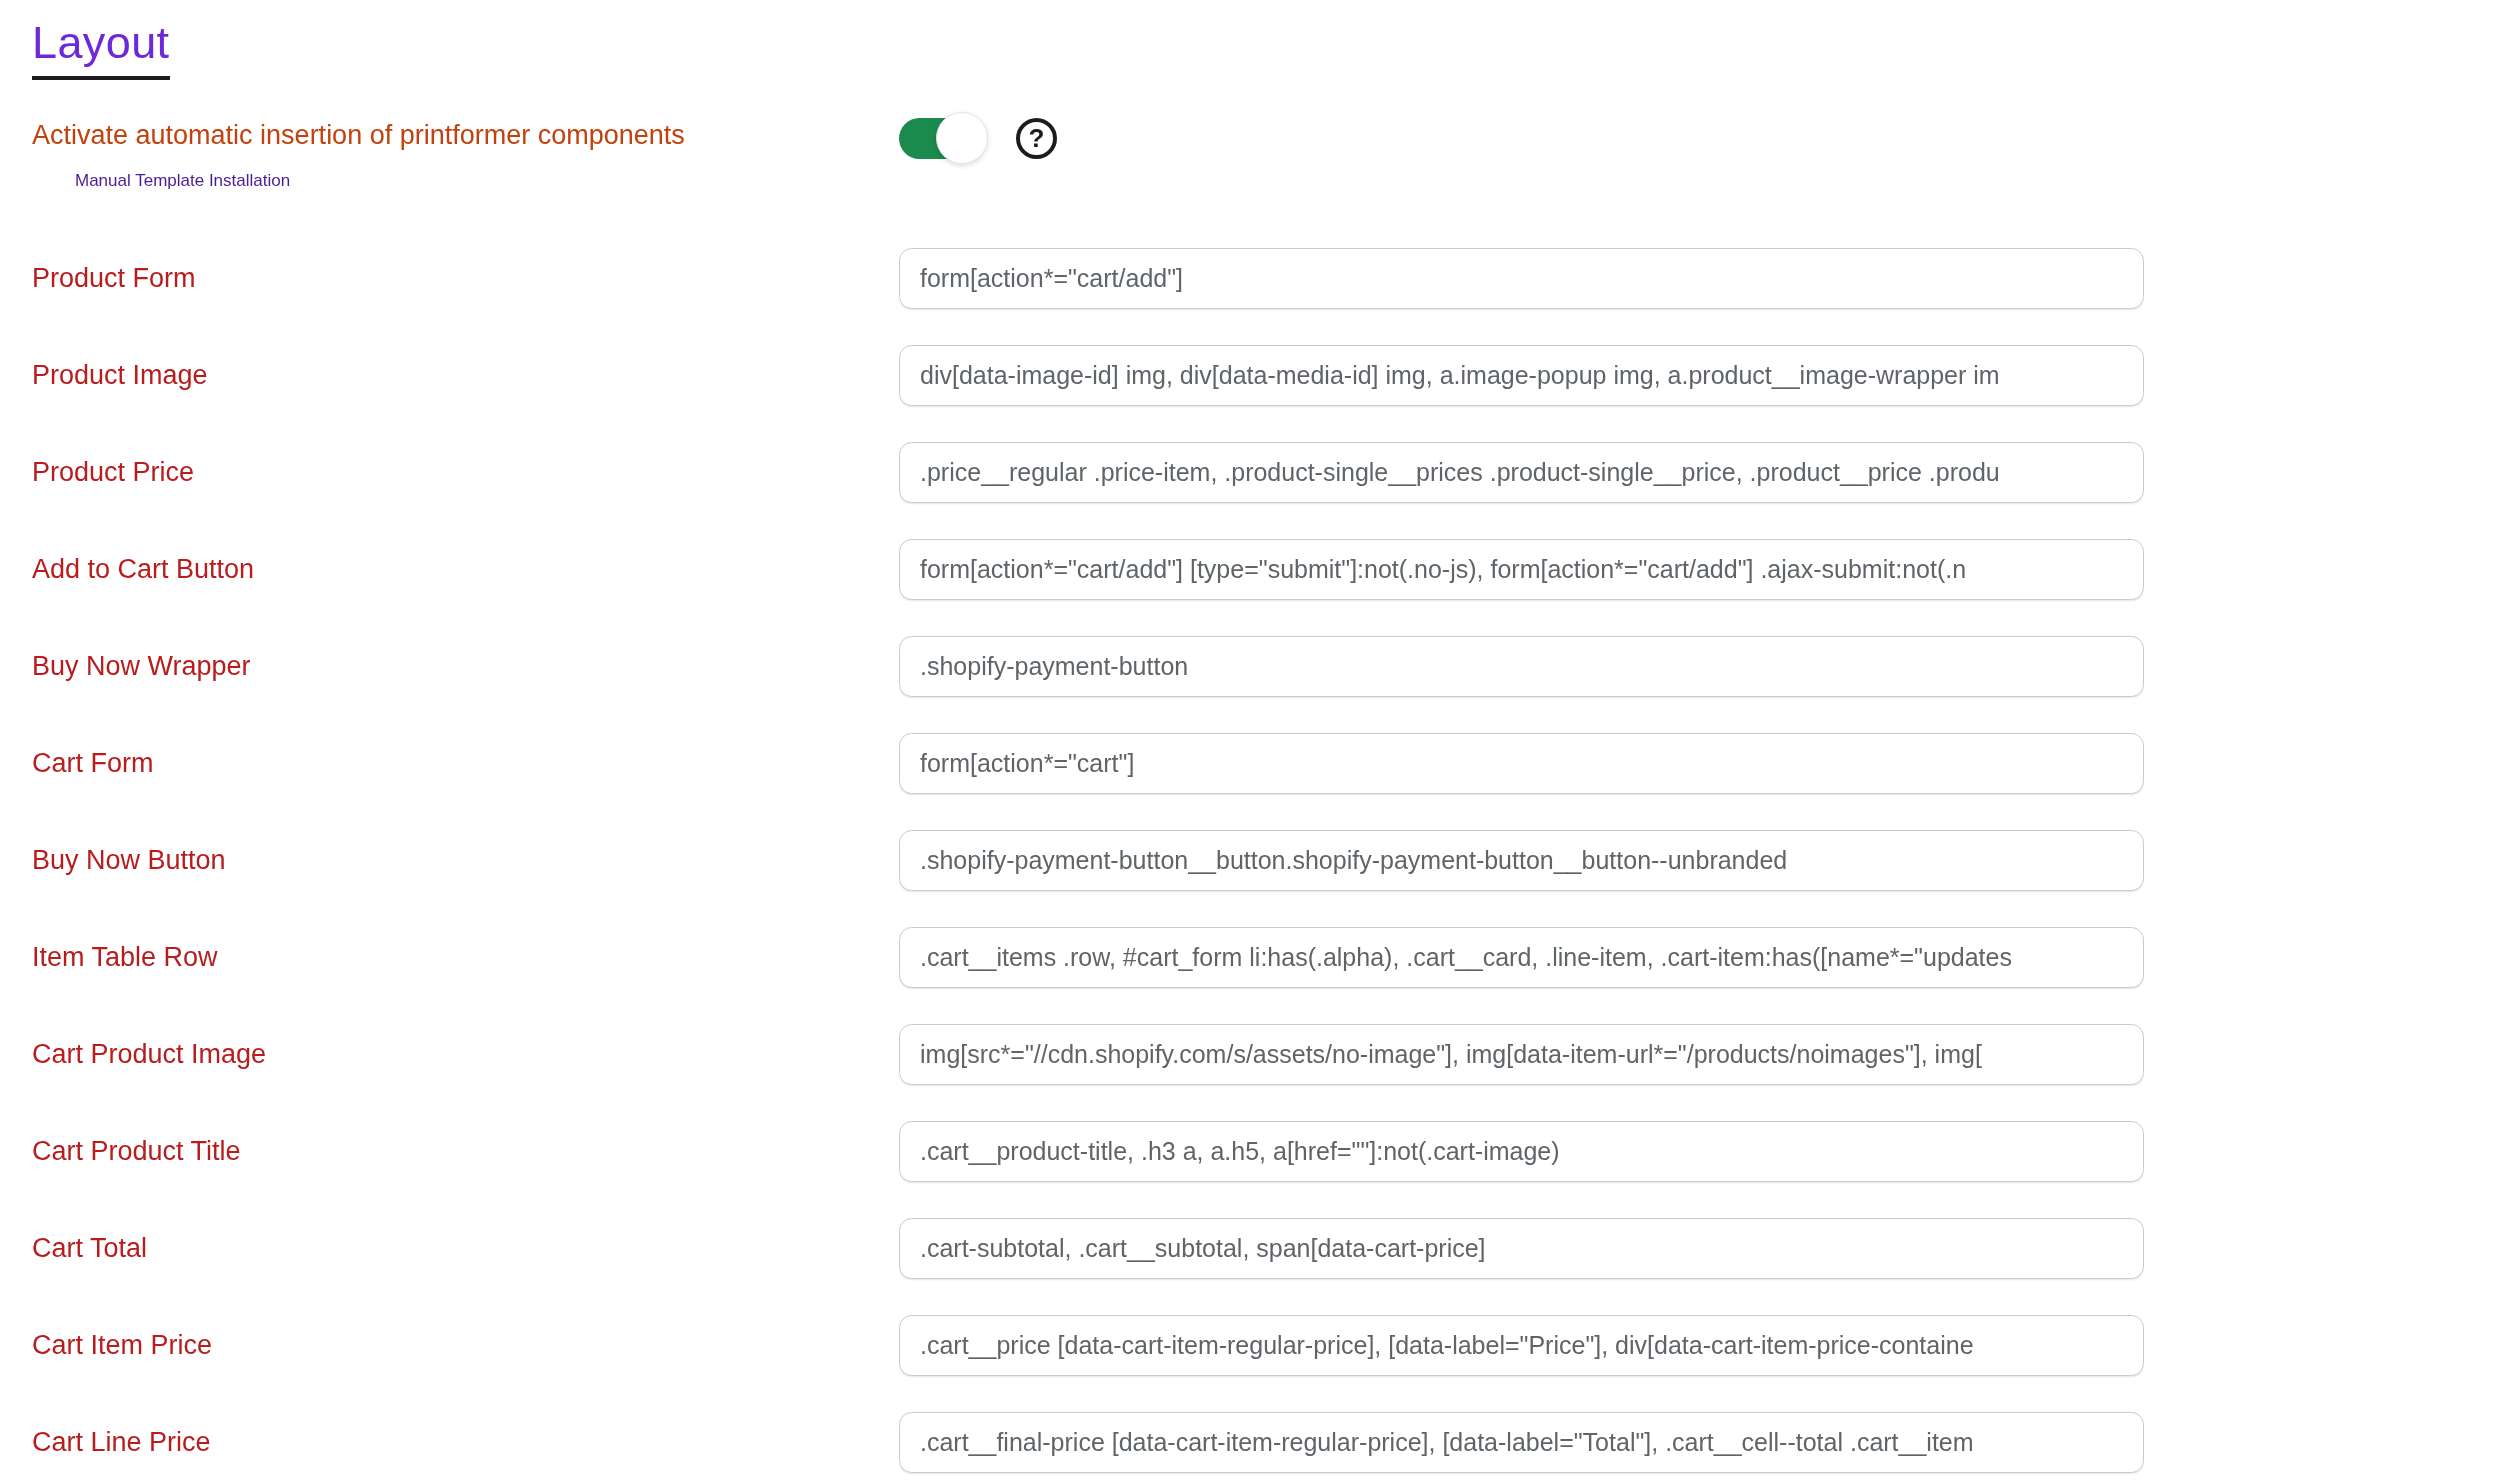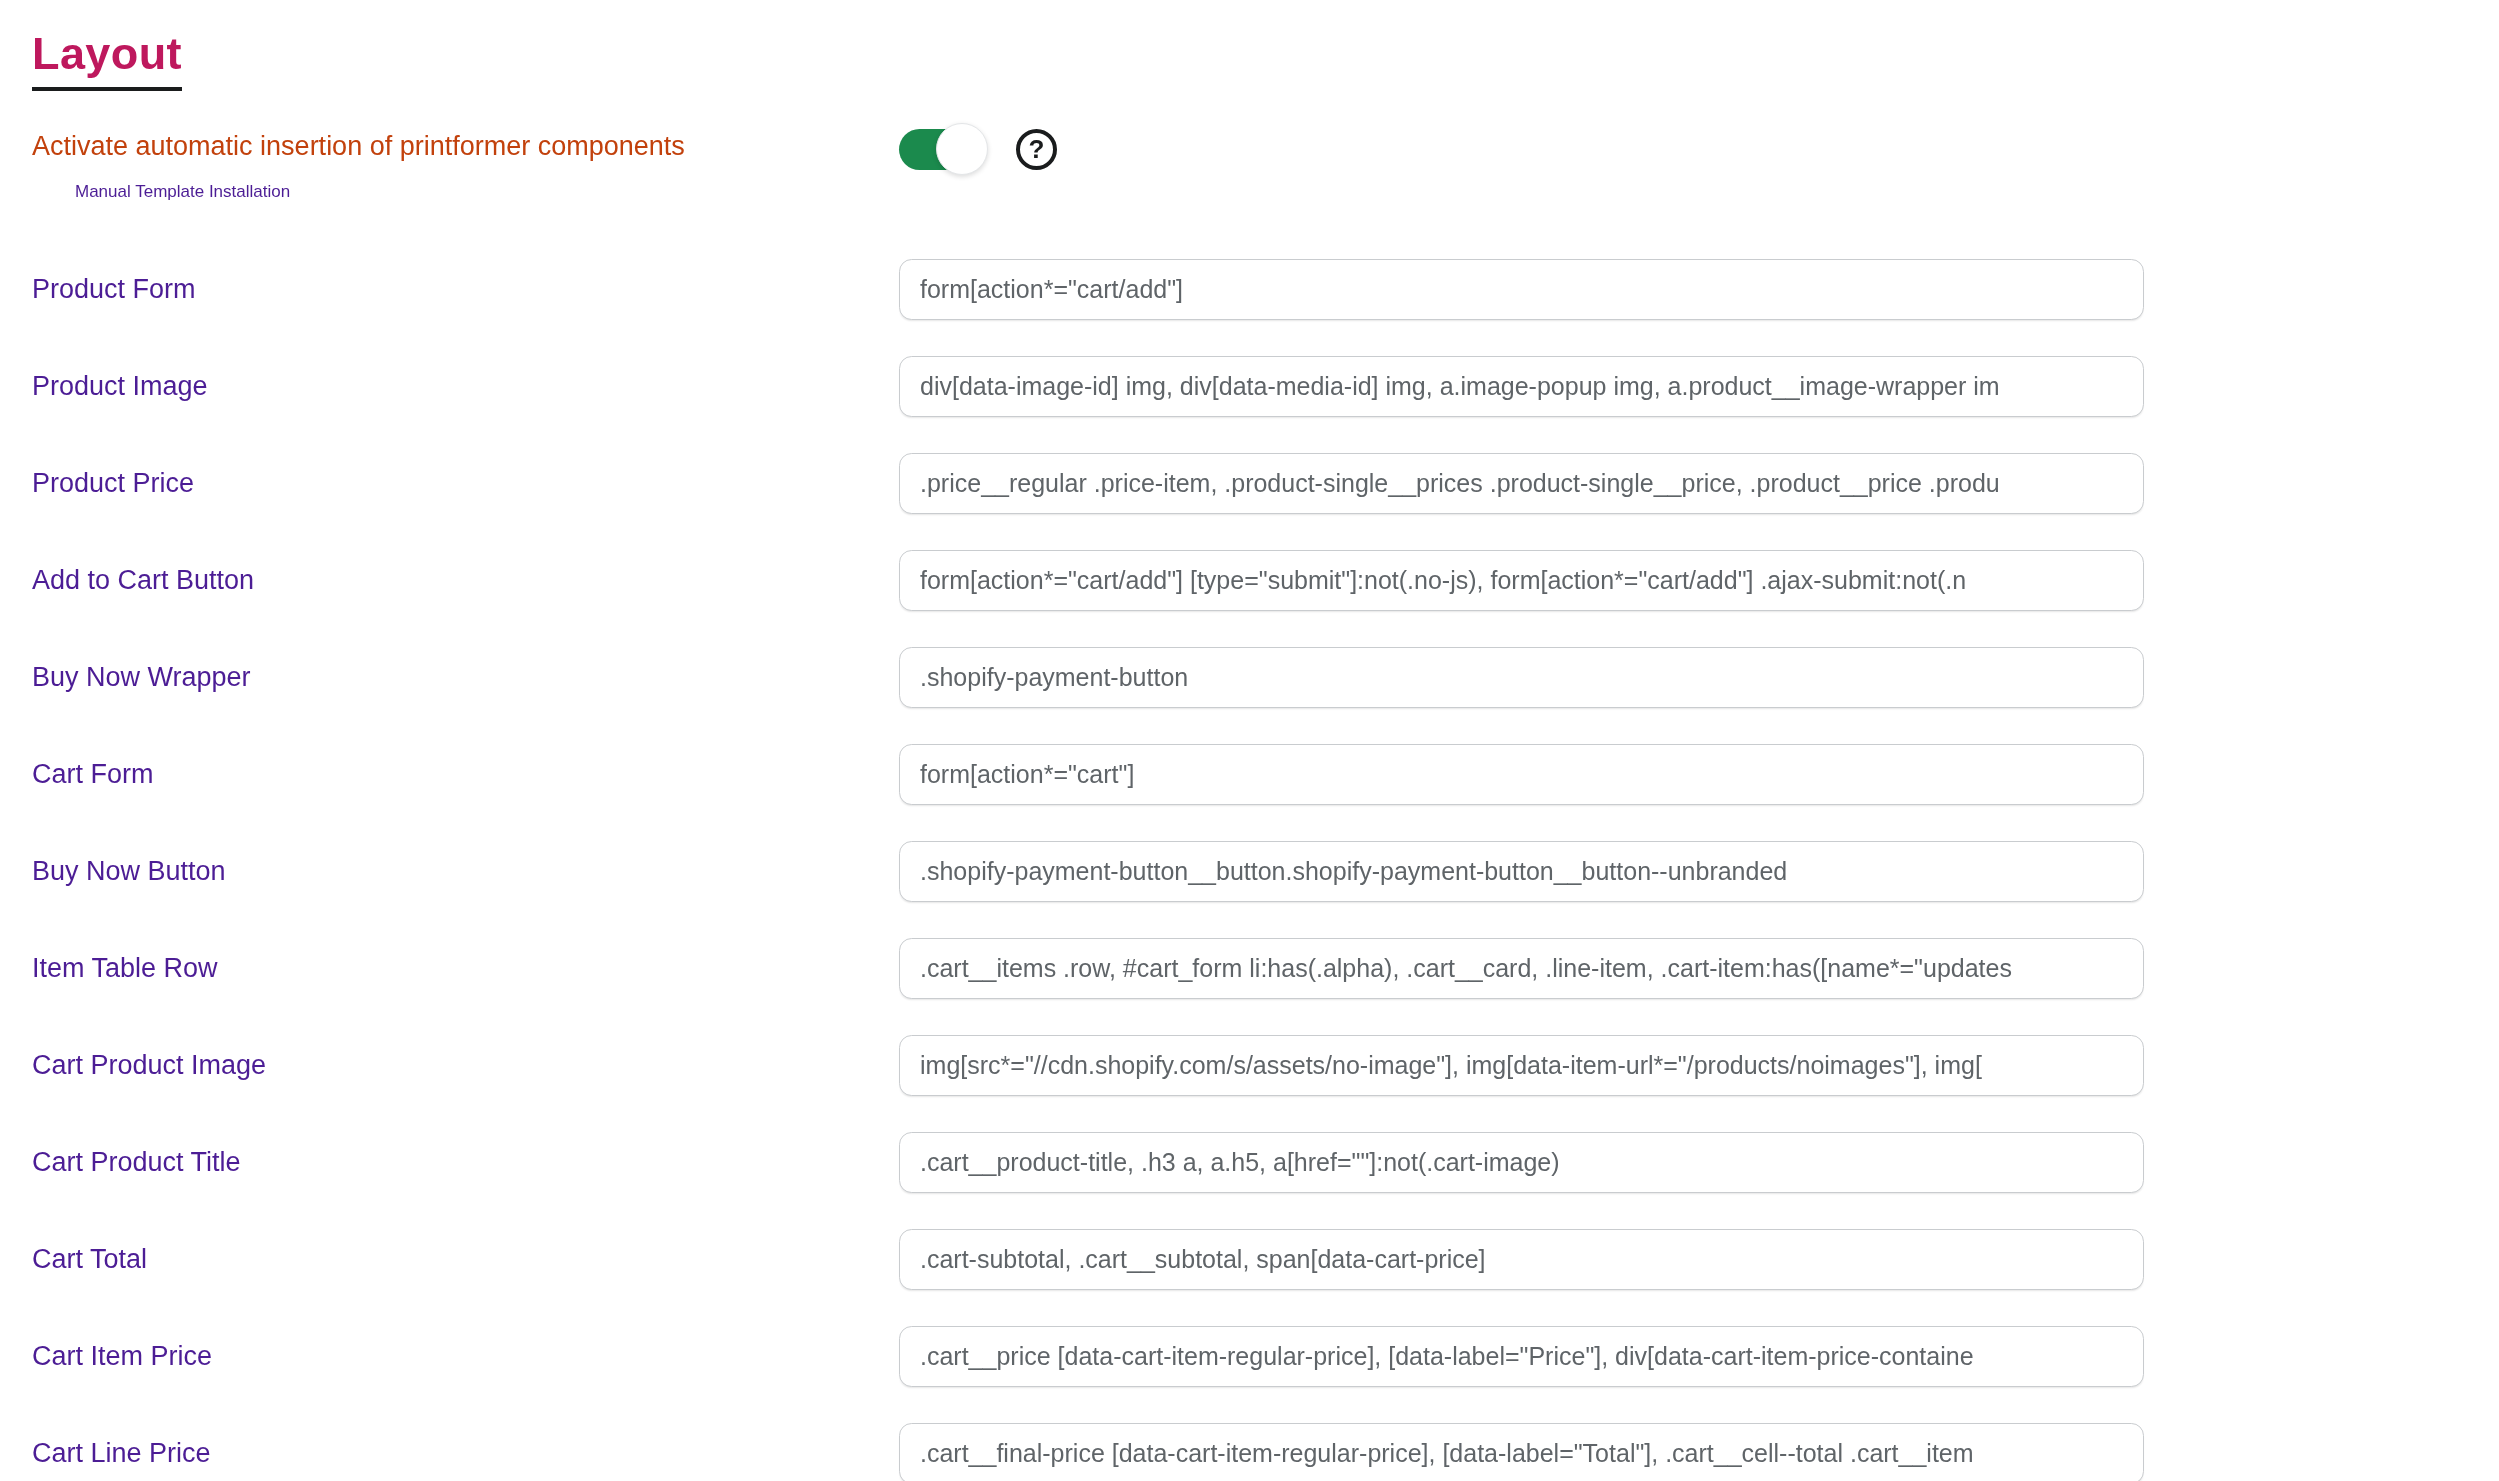--- a/index.html
+++ b/index.html
@@ -12,24 +12,24 @@
   .page {
     width: 2500px;
     height: 1481px;
     box-sizing: border-box;
     padding: 14.4px 0 0 32px;
     overflow: hidden;
     background: #ffffff;
   }
   .heading {
     display: inline-block;
-    margin: 15px 0 38px 0;
+    margin: 4px 0 38px 0;
     font-size: 45px;
-    font-weight: 700;
-    color: #be185d;
+    font-weight: 400;
+    color: #6d28d9;
     letter-spacing: 0.4px;
     border-bottom: 4.5px solid #1a1c1d;
     padding-bottom: 8px;
     line-height: 1.1;
   }
   .activation-grid {
     display: grid;
     grid-template-columns: 867px auto;
     align-items: flex-start;
     margin-bottom: 50px;
@@ -91,21 +91,21 @@
     user-select: none;
   }
   .field-row {
     display: grid;
     grid-template-columns: 867px 1245px;
     align-items: center;
     margin-bottom: 36px;
   }
   .field-label {
     font-size: 27px;
-    color: #4c1d95;
+    color: #b91c1c;
   }
   .field-input {
     width: 100%;
     height: 61px;
     box-sizing: border-box;
     border: 1.8px solid #c9cccf;
     border-radius: 12.6px;
     background: #ffffff;
     padding: 0 20px;
     font-family: "Liberation Sans", sans-serif;

